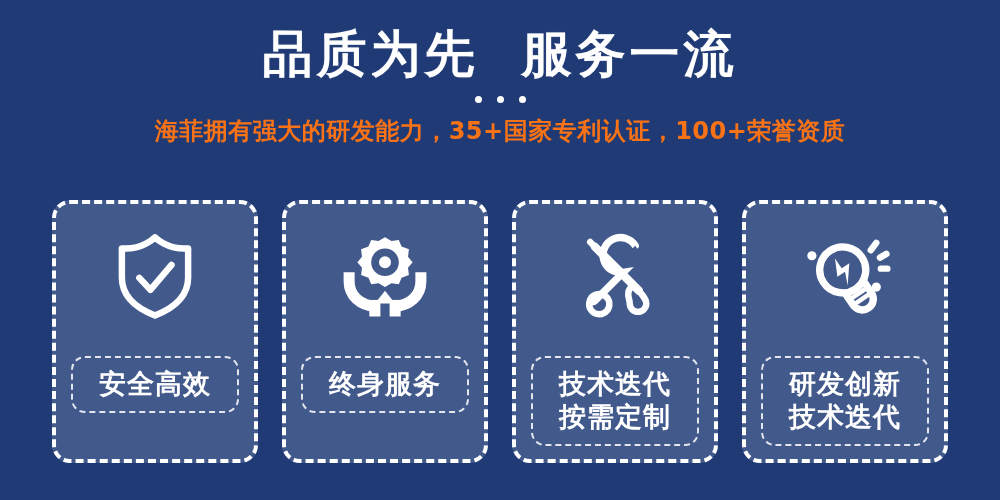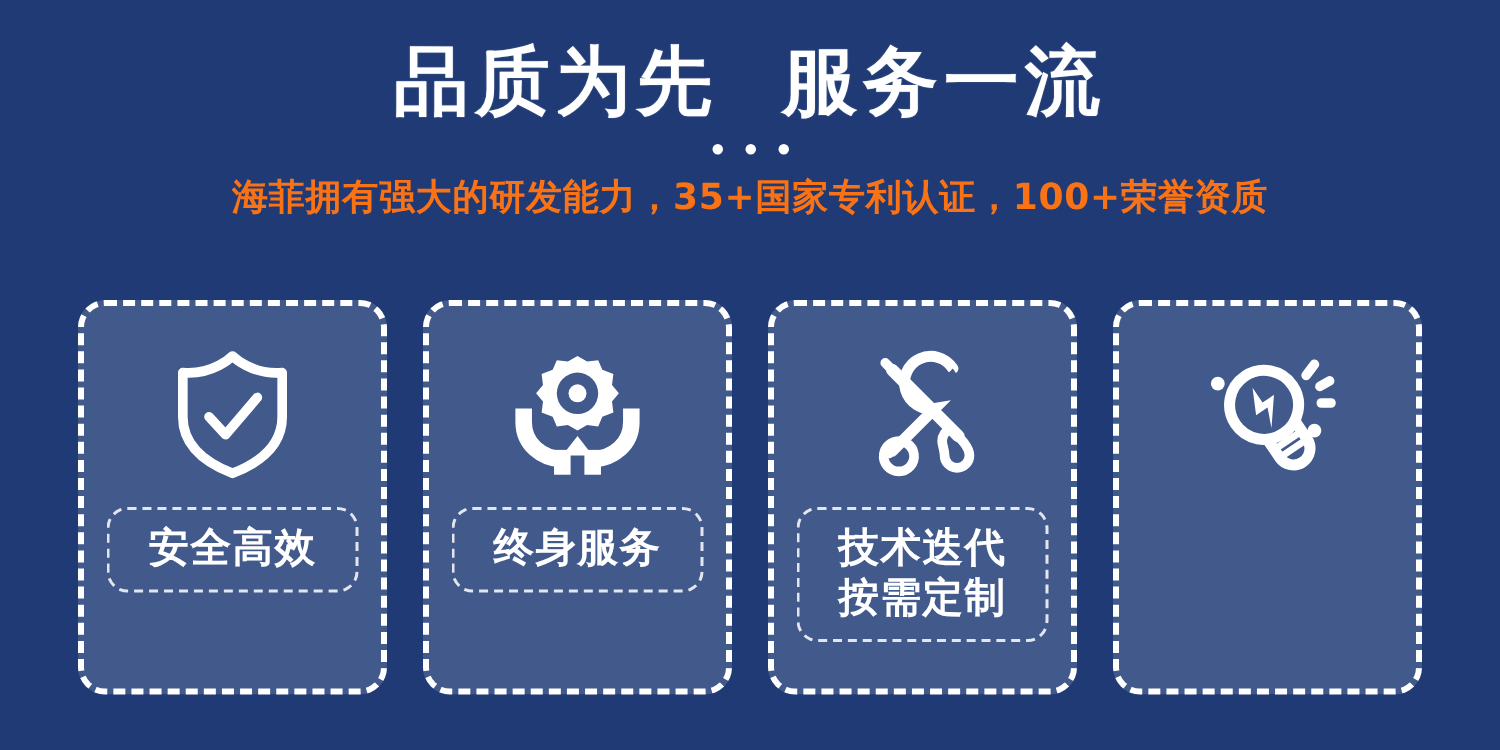--- a/index.html
+++ b/index.html
@@ -78,20 +78,21 @@
     position: relative;
     width: 206px;
     height: 263px;
     box-sizing: border-box;
     background: #42598c;
     border: 4px dashed #ffffff;
     border-radius: 18px;
     display: flex;
     flex-direction: column;
     align-items: center;
+    gap: 18px;
   }
   .card-icon {
     margin-top: 26px;
     width: 92px;
     height: 92px;
     display: flex;
     align-items: center;
     justify-content: center;
   }
   .card-icon svg {
@@ -197,16 +198,20 @@
             <path d="M40 73 L64 73 M40 80 L64 80" stroke="#ffffff" stroke-width="5"></path>
             <path d="M52 27 L43 45 L53 45 L47 59 L62 40 L52 40 Z" fill="#ffffff"></path>
           </g>
           <path d="M78 22 L84 14" stroke="#ffffff" stroke-width="7" stroke-linecap="round"></path>
           <path d="M88 30 L95 26" stroke="#ffffff" stroke-width="7" stroke-linecap="round"></path>
           <path d="M89 42 L96 42" stroke="#ffffff" stroke-width="7" stroke-linecap="round"></path>
           <circle cx="14" cy="28" r="5" fill="#ffffff"></circle>
           <circle cx="84" cy="62" r="5" fill="#ffffff"></circle>
         </svg>
       </div>
+      <div class="card-label">
+        <div class="line">研发创新</div>
+        <div class="line">技术迭代</div>
+      </div>
     </div>
 
   </div>
 </div>
 
 </body></html>

